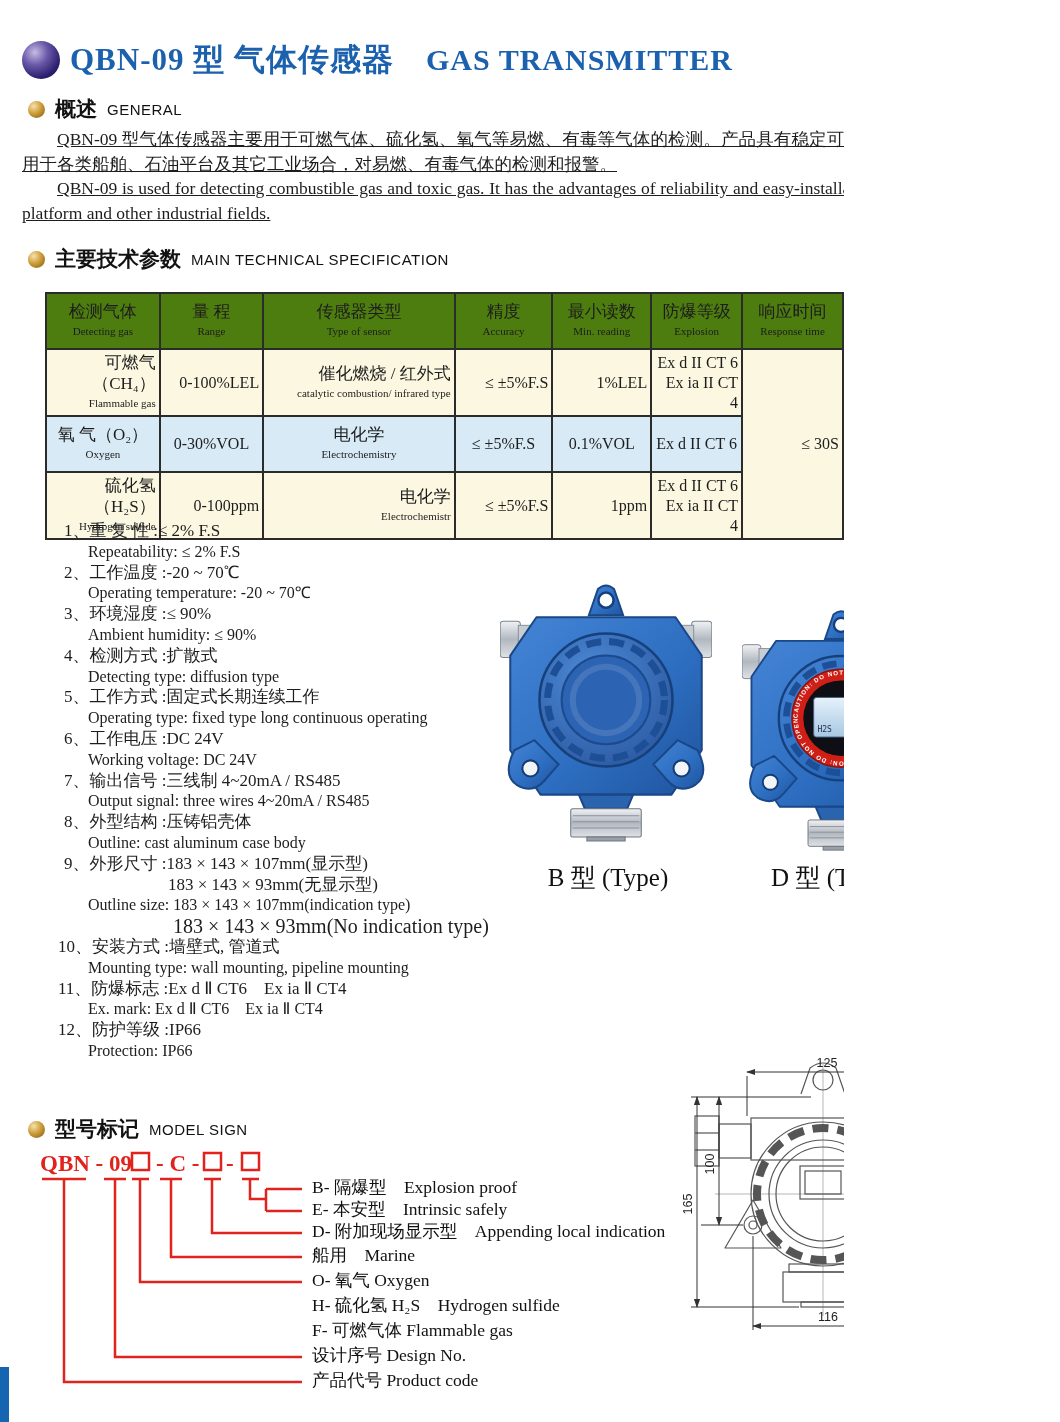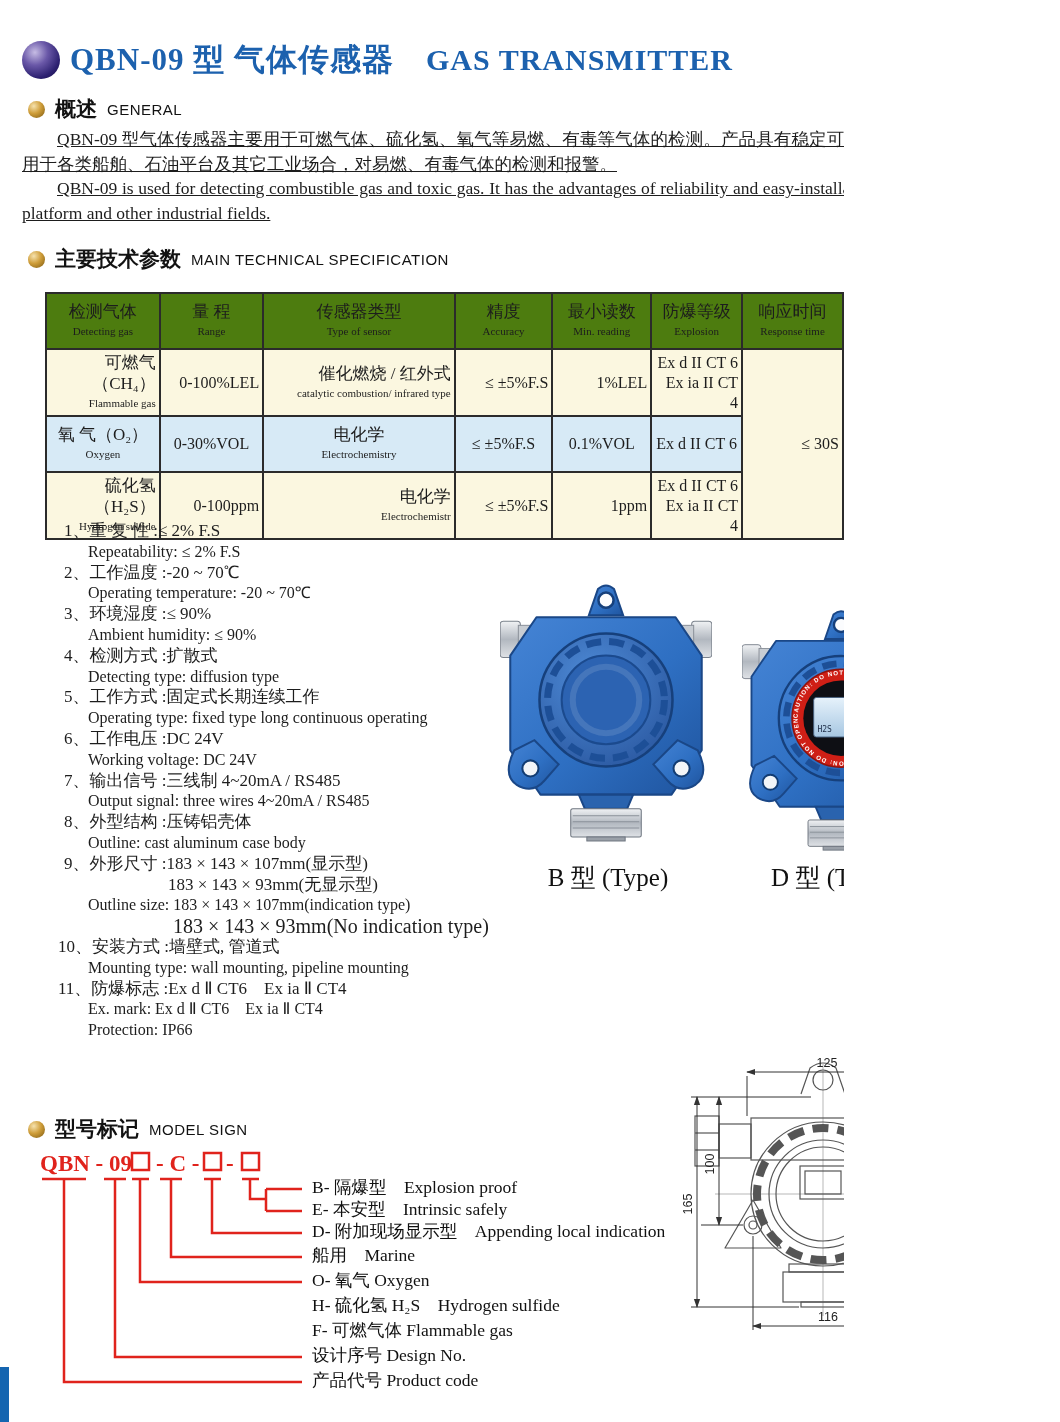--- a/index.html
+++ b/index.html
@@ -206,20 +206,21 @@
     </div>
     <div>
         <div class="p-zh" style="margin-left:0">10、安装方式 :墙壁式, 管道式</div>
         <div class="p-en">Mounting type: wall mounting, pipeline mounting</div>
       </div>
     <div>
         <div class="p-zh" style="margin-left:0">11、防爆标志 :Ex d Ⅱ CT6　Ex ia Ⅱ CT4</div>
         <div class="p-en">Ex. mark: Ex d Ⅱ CT6　Ex ia Ⅱ CT4</div>
       </div>
     <div>
+        <div class="p-zh" style="margin-left:0">12、防护等级 :IP66</div>
         <div class="p-en">Protection: IP66</div>
       </div>
   </div>
 
   <svg class="abs" style="left:500px;top:552px;" width="212" height="262" viewBox="0 0 210 260">
     <defs>
       <linearGradient id="gBodyB" x1="0" y1="0" x2="1" y2="1">
         <stop offset="0" stop-color="#4584d5"></stop>
           <stop offset="0.55" stop-color="#2e6fc2"></stop>
           <stop offset="1" stop-color="#1f549e"></stop>

